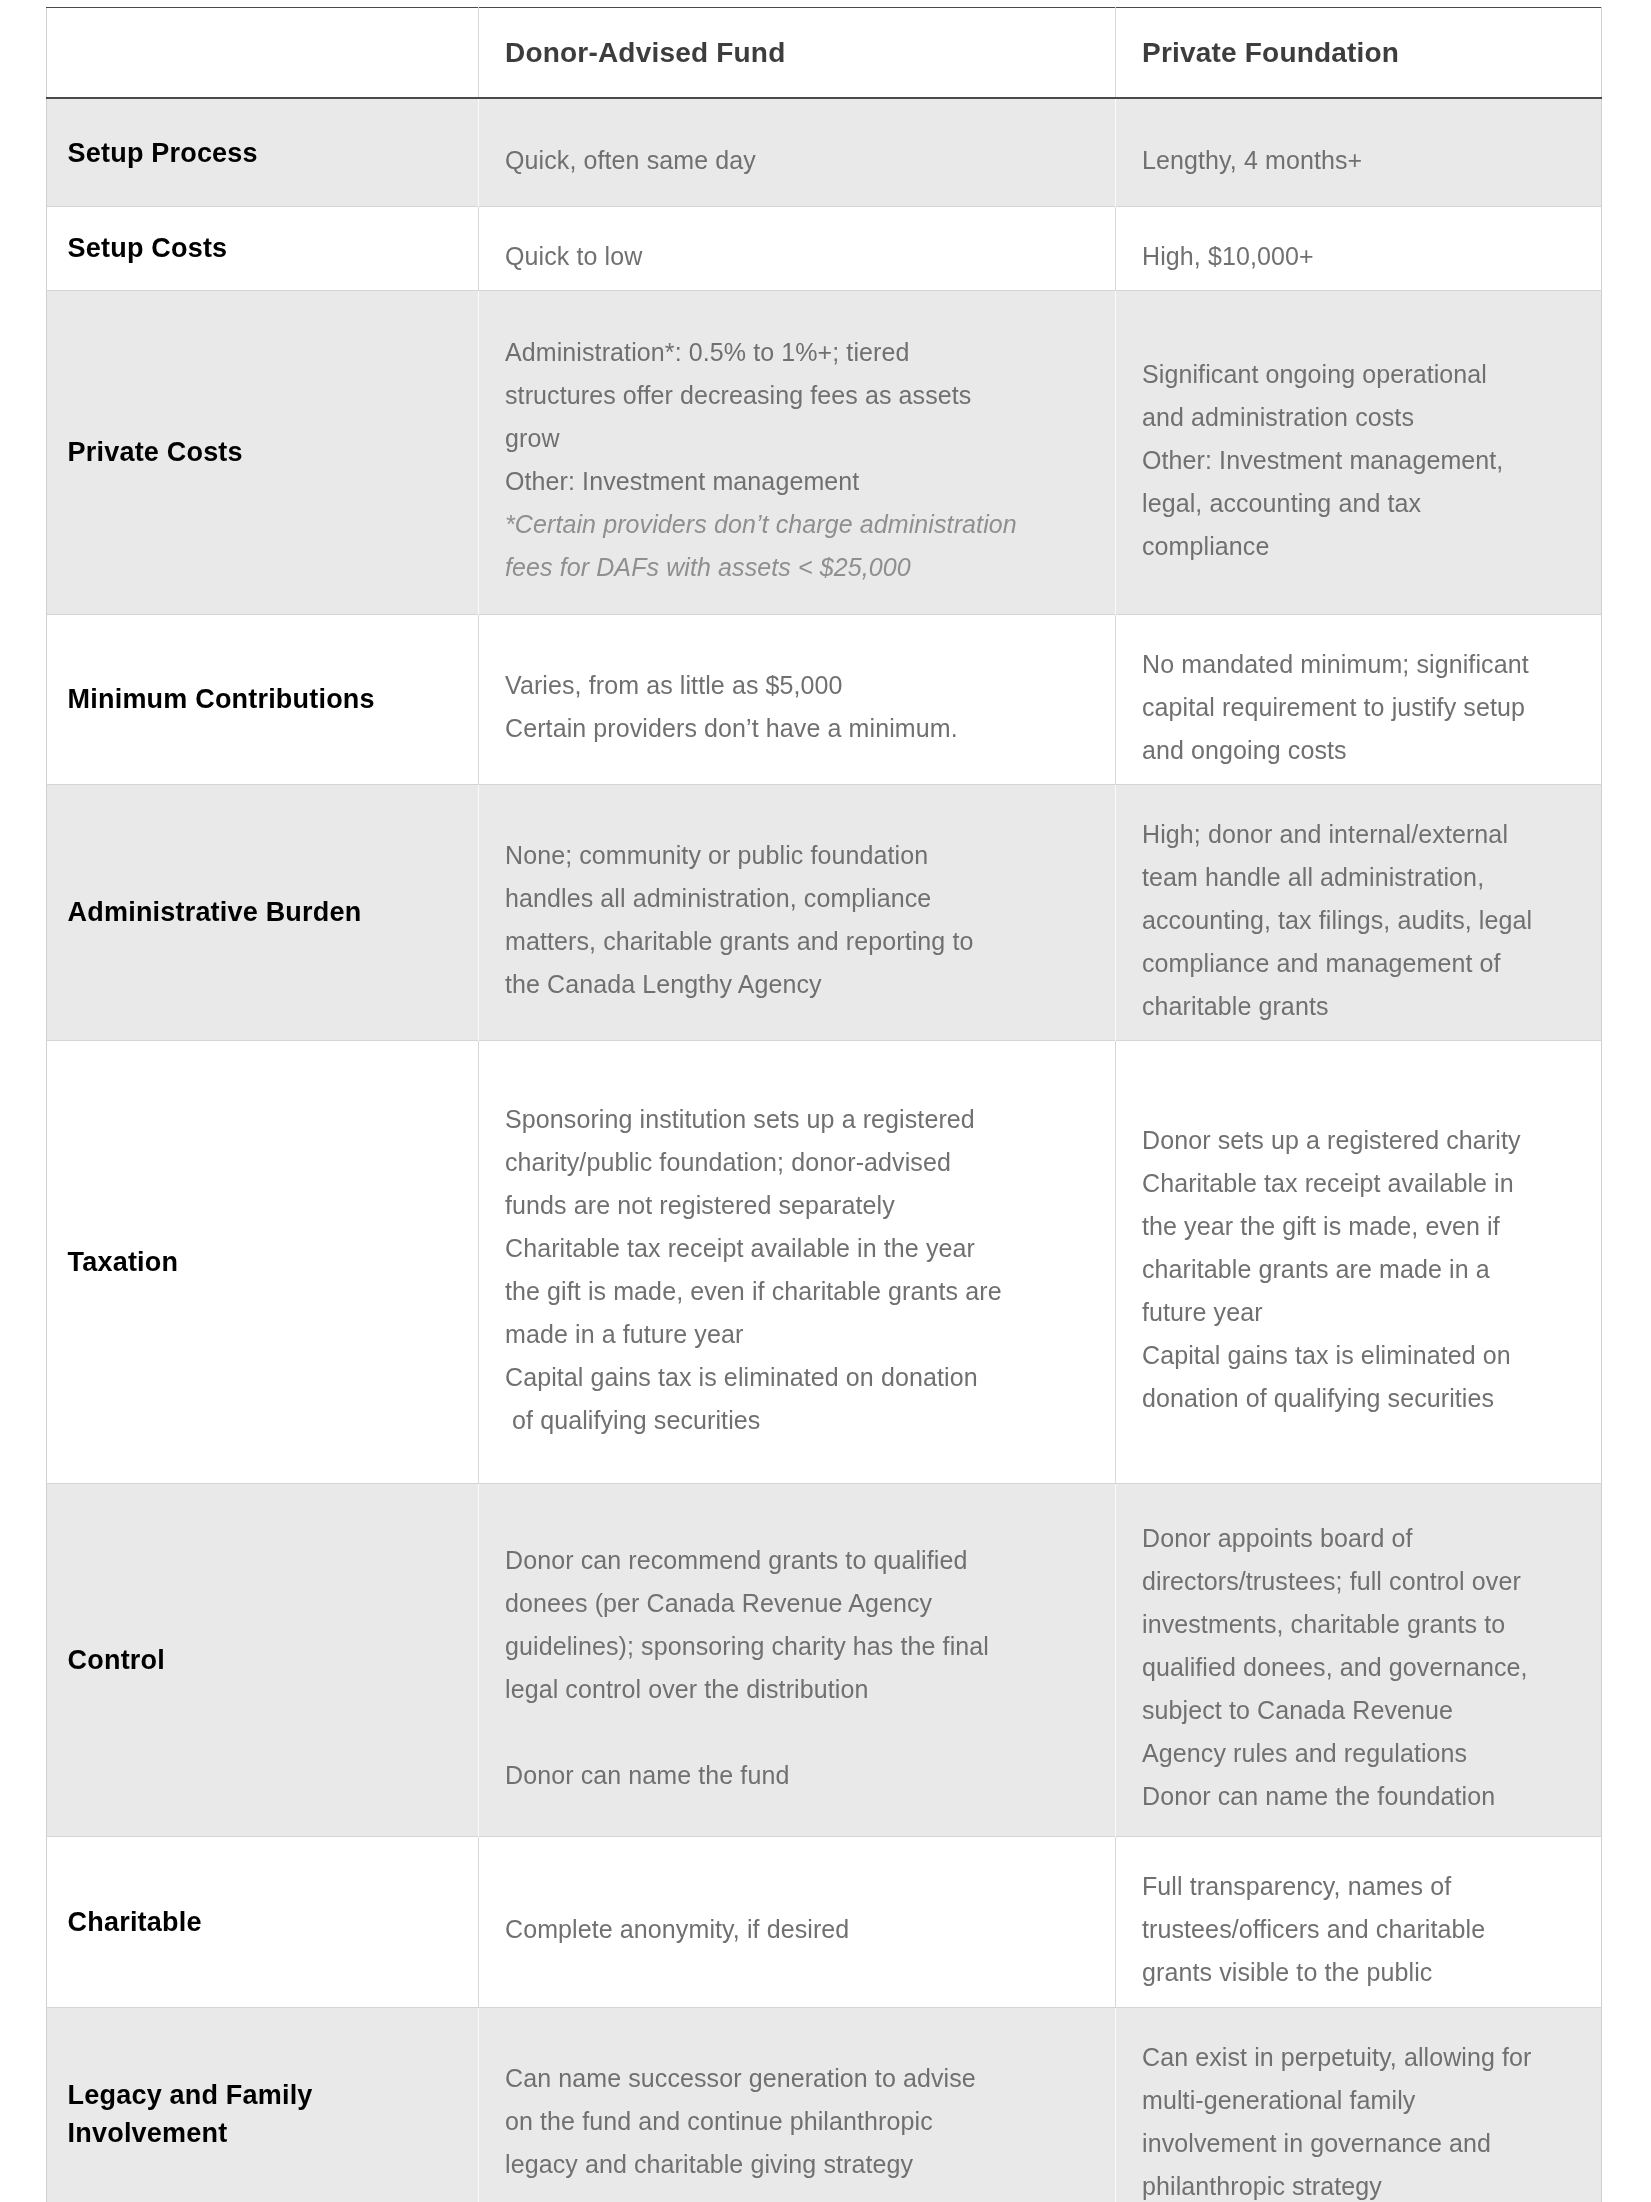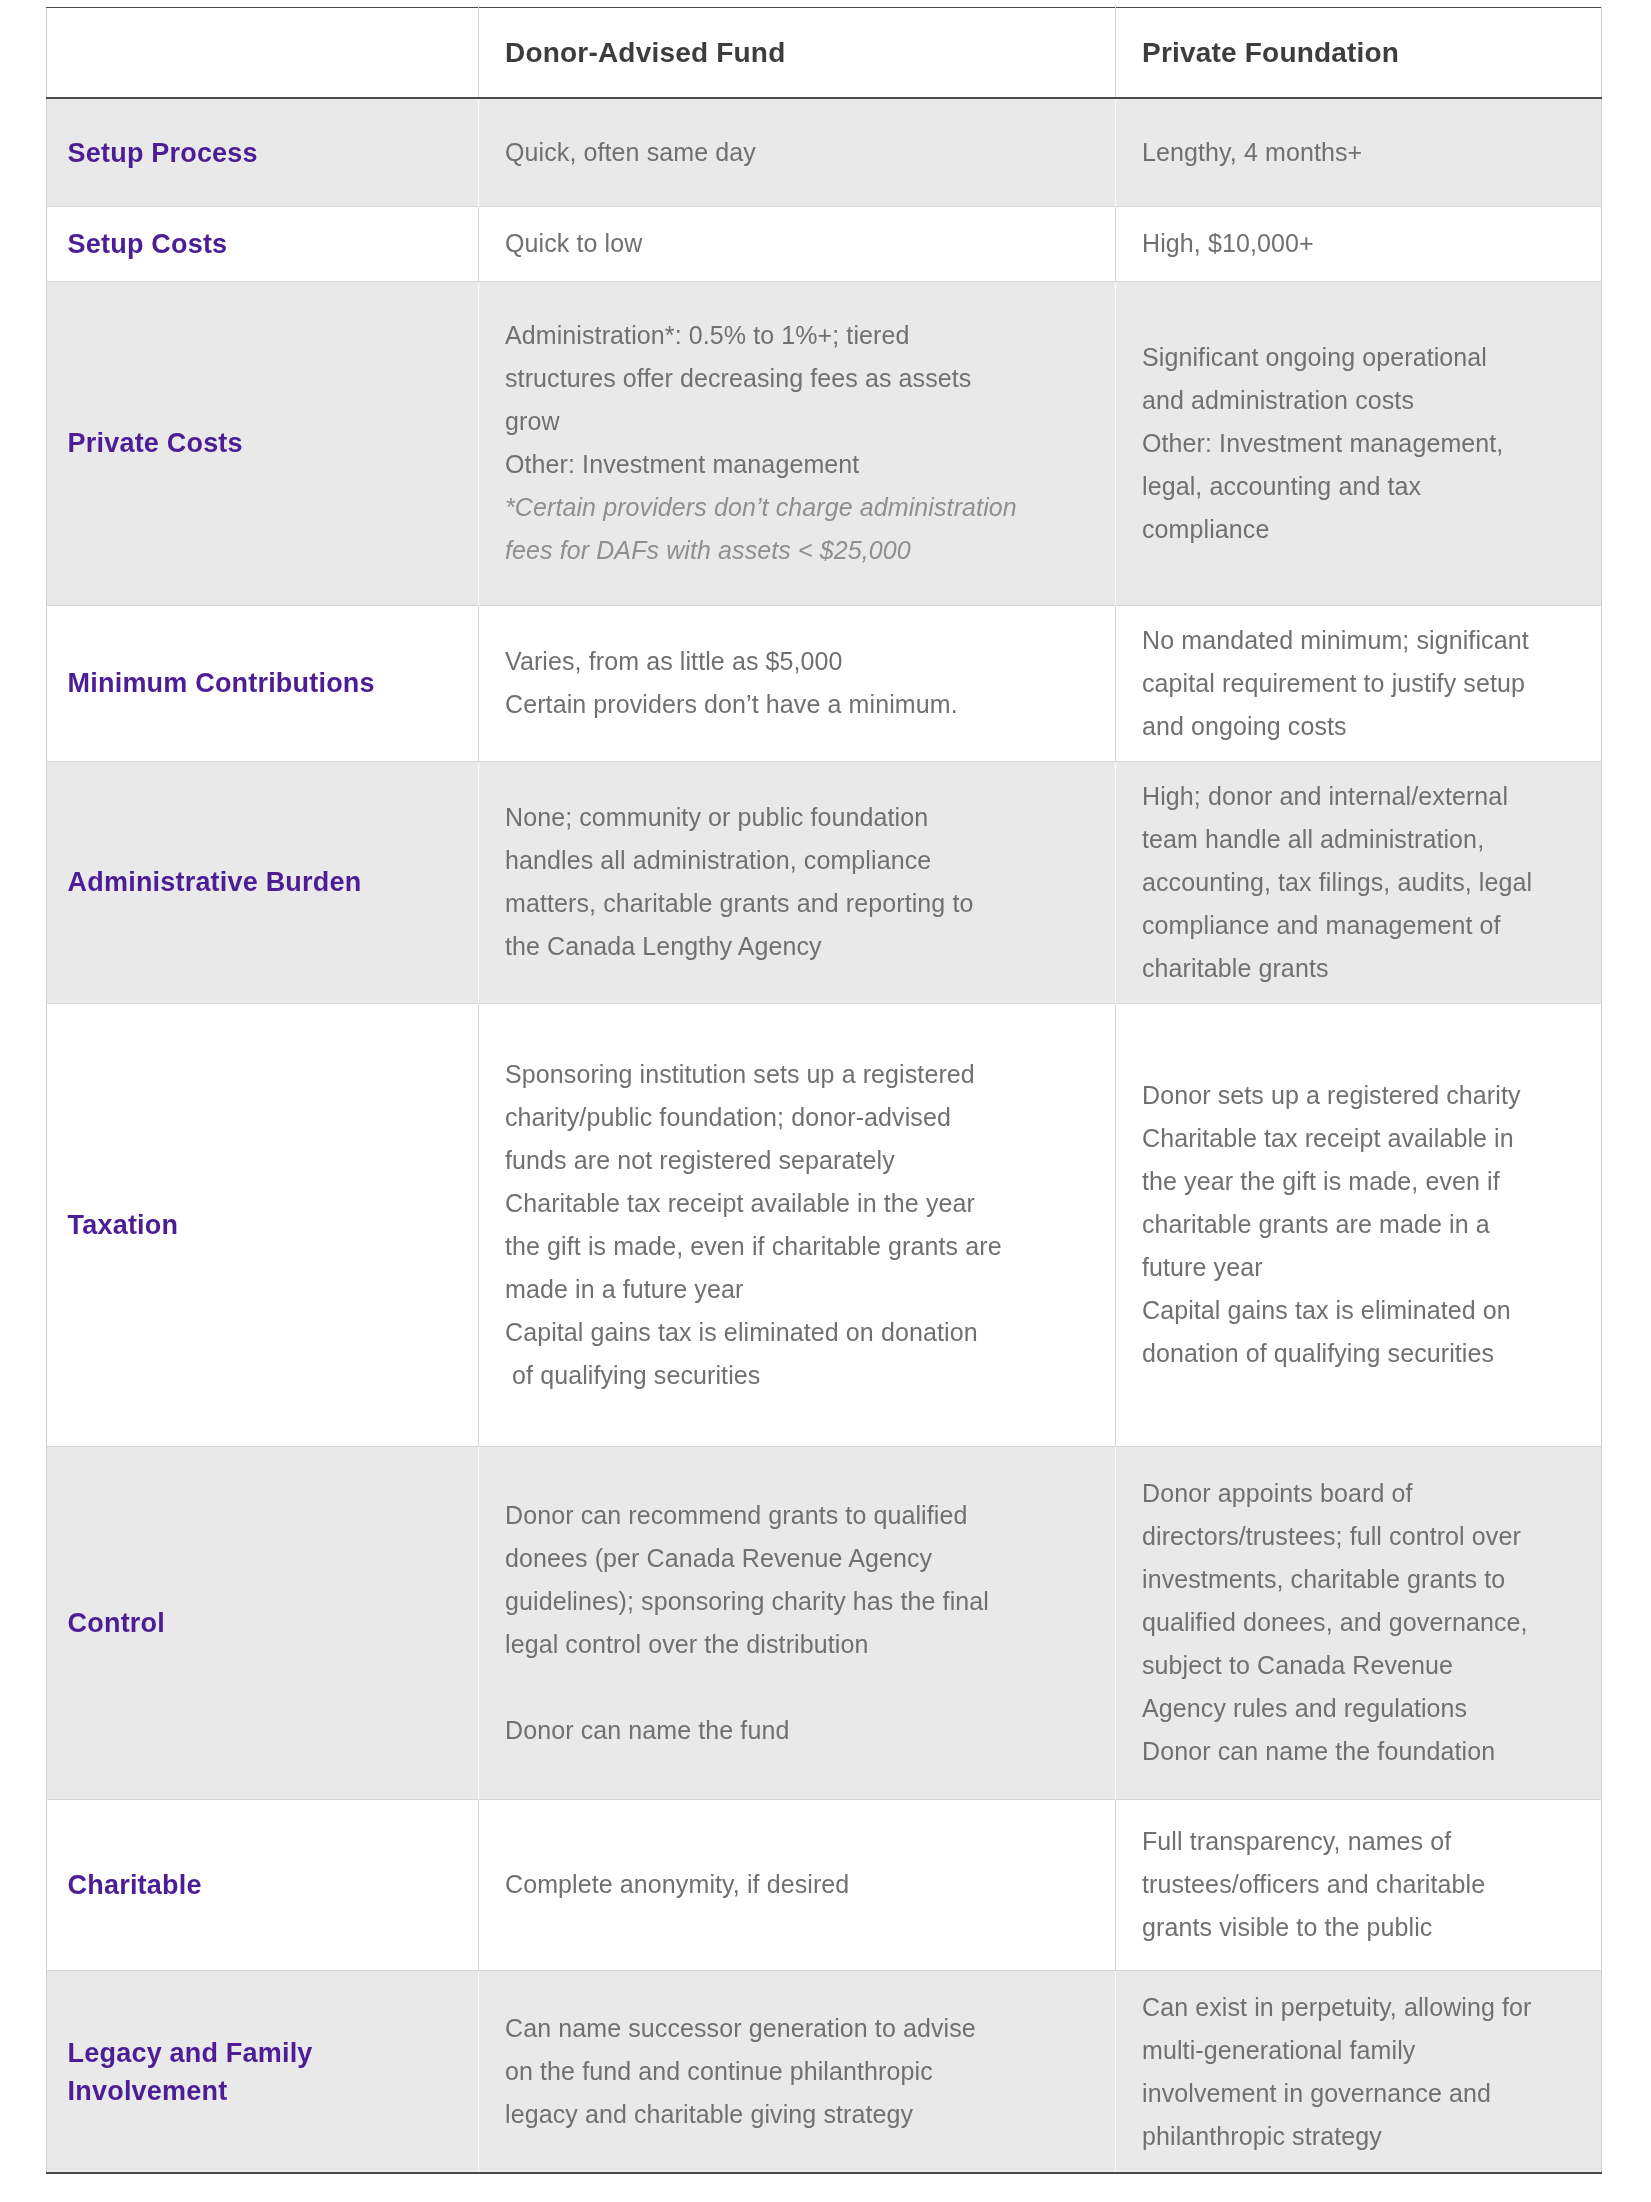--- a/index.html
+++ b/index.html
@@ -48,30 +48,30 @@
 
   tbody th, tbody td {
     vertical-align: middle;
     text-align: left;
     white-space: pre-line;
     overflow: hidden;
   }
   tbody th {
     font-size: 27px;
     font-weight: bold;
-    color: #4c1d95;
+    color: #000000;
     padding: 0 17px 0 20.6px;
     line-height: 38px;
     letter-spacing: 0.2px;
   }
   tbody td {
     font-size: 25px;
     color: #707070;
     line-height: 43px;
-    padding: 12px 31px 12px 26px;
+    padding: 28px 31px 12px 26px;
     letter-spacing: 0.1px;
   }
   tbody tr + tr > th,
   tbody tr + tr > td { border-top: 0.9px solid #d5d5d5; }
 
   
   tbody tr:nth-child(odd) > th,
   tbody tr:nth-child(odd) > td { background: #e9e9e9; }
   tbody tr:nth-child(even) > th,
   tbody tr:nth-child(even) > td { background: #ffffff; }

